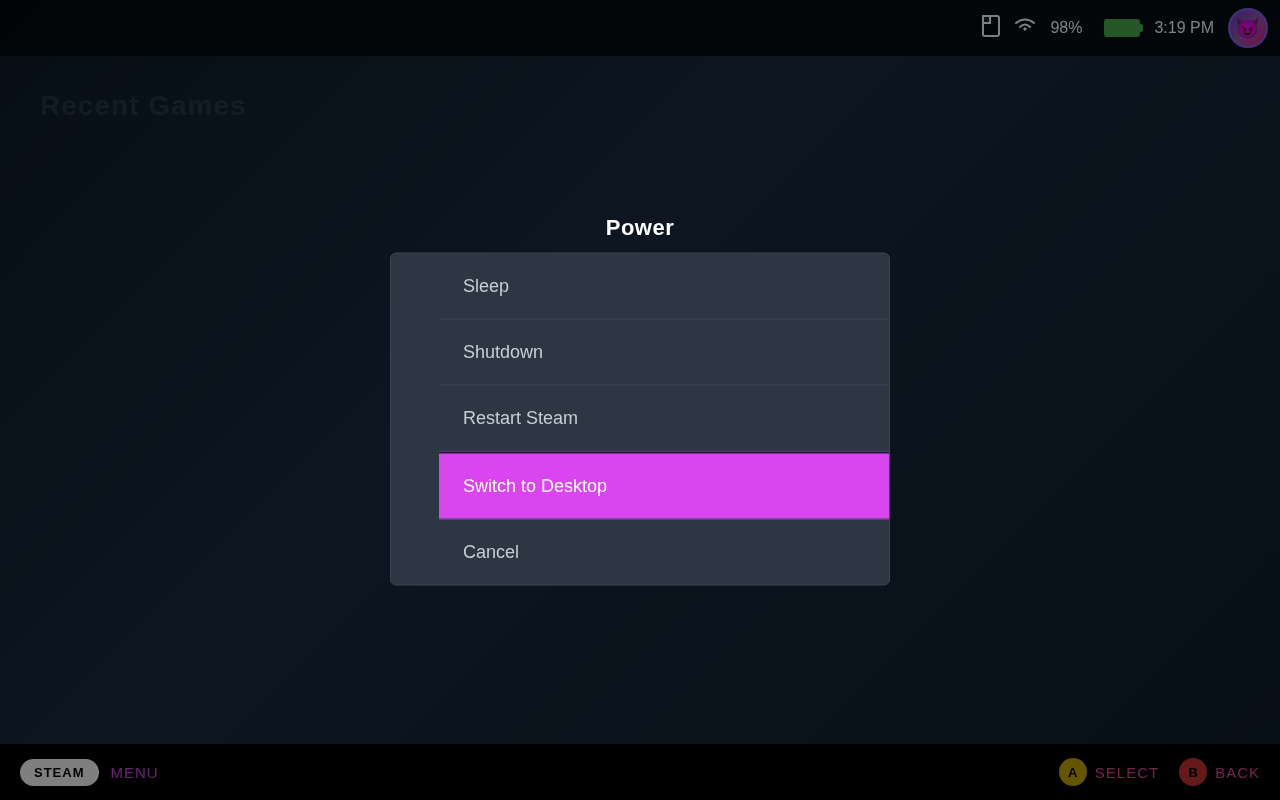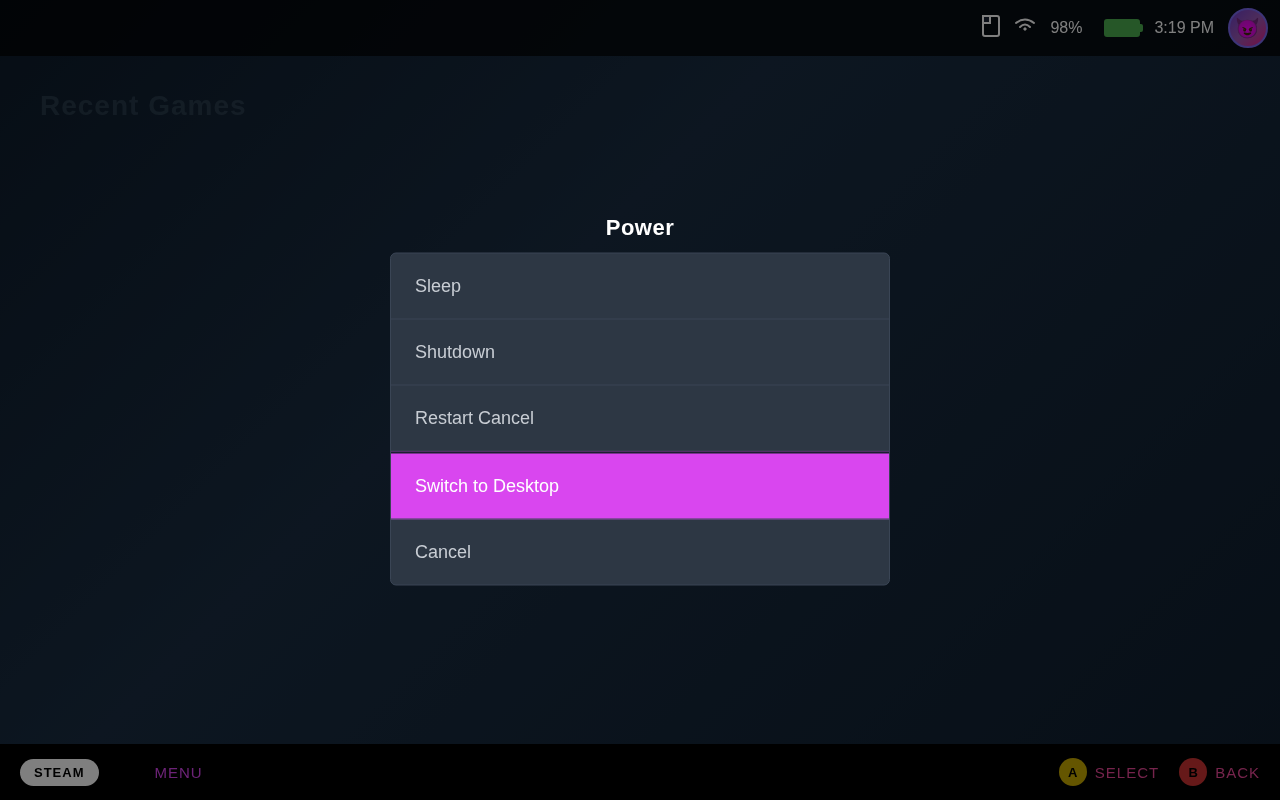--- a/index.html
+++ b/index.html
@@ -150,20 +150,21 @@
       border: 1px solid #3a4555;
     }
 
     .menu-item {
       padding: 22px 24px;
       color: #c8cdd4;
       font-size: 18px;
       cursor: pointer;
       border-bottom: 1px solid #3a4555;
       transition: background 0.1s;
+      margin-left: 48px;
     }
 
     .menu-item:last-child {
       border-bottom: none;
     }
 
     .menu-item.separator-group {
       border-top: 2px solid #1a2030;
     }
 
@@ -200,21 +201,20 @@
     .menu-label {
       color: #d946ef;
       font-size: 15px;
       margin-left: 12px;
       letter-spacing: 1px;
     }
 
     .bottom-left {
       display: flex;
       align-items: center;
-      gap: 44px;
     }
 
     .bottom-right {
       display: flex;
       align-items: center;
       gap: 20px;
     }
 
     .controller-btn {
       display: flex;
@@ -300,21 +300,21 @@
       <span>Sleep</span>
     </div>
 
     <div class="menu-item">
       <span>Shutdown</span>
     </div>
 
 
 
     <div class="menu-item">
-      <span>Restart Cancel</span>
+      <span>Restart Steam</span>
     </div>
 
     <div class="menu-item separator-group active">
       <span>Switch to Desktop</span>
     </div>
 
     <div class="menu-item">
       <span>Cancel</span>
     </div>
 

